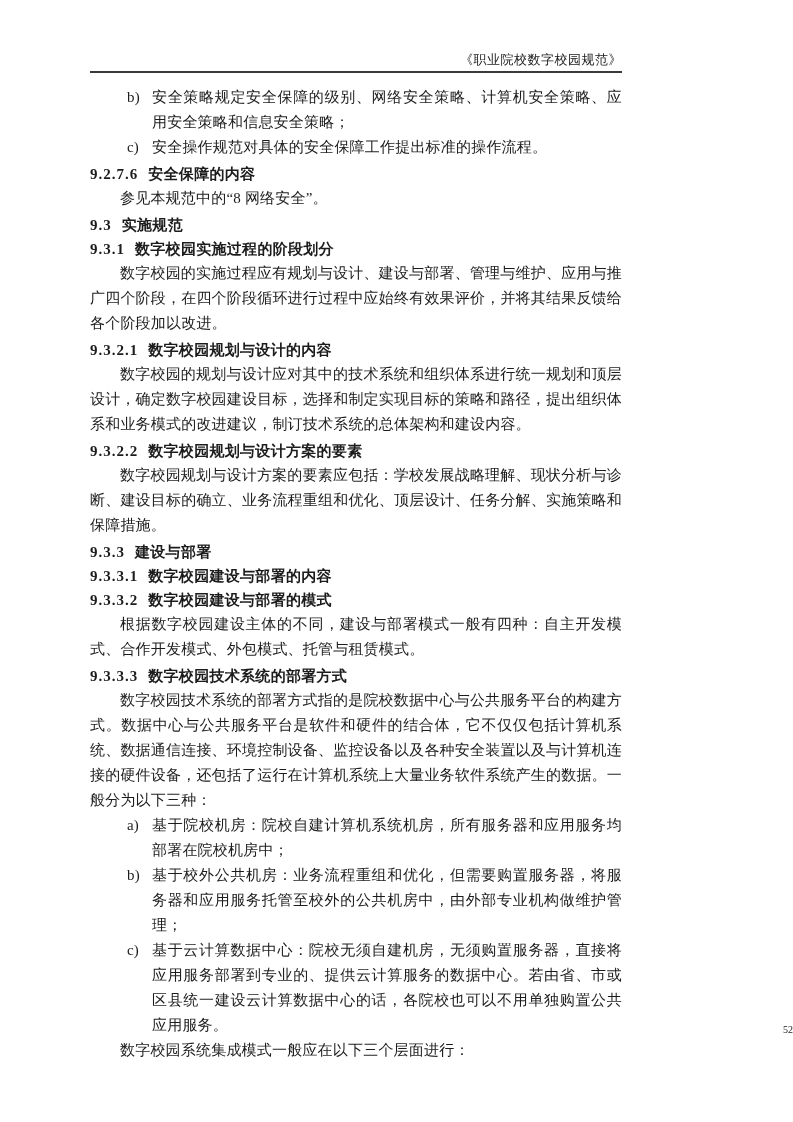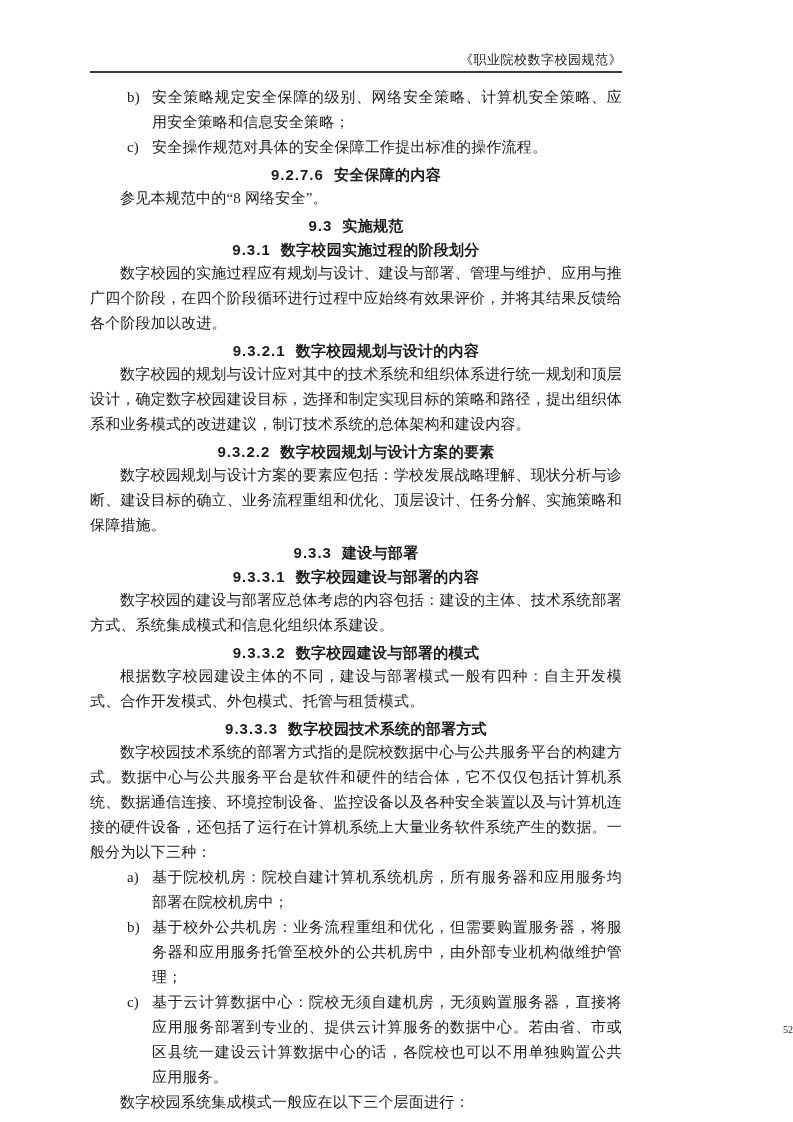--- a/index.html
+++ b/index.html
@@ -35,26 +35,26 @@
   }
   
   .content {
     margin-top: 12px;
     font-size: 15px;
     line-height: 25px;
     text-align: justify;
     letter-spacing: 0.2px;
   }
   .heading {
-    font-family: Liberation Sans, sans-serif;
+    font-family: Liberation Serif, serif;
     font-weight: bold;
     font-size: 15px;
     line-height: 19px;
     margin: 5px 0 2px 0;
-    text-align: center;
+    text-align: left;
     letter-spacing: 0.3px;
   }
   .heading .hnum {
     display: inline-block;
     margin-right: 10px;
     letter-spacing: 1px;
   }
   .para {
     margin: 0;
     text-indent: 2em;
@@ -126,21 +126,20 @@
     </div>
     <p class="para">数字校园规划与设计方案的要素应包括：学校发展战略理解、现状分析与诊断、建设目标的确立、业务流程重组和优化、顶层设计、任务分解、实施策略和保障措施。</p>
 
     <div class="heading">
       <span class="hnum">9.3.3</span><span class="htitle">建设与部署</span>
     </div>
 
     <div class="heading">
       <span class="hnum">9.3.3.1</span><span class="htitle">数字校园建设与部署的内容</span>
     </div>
-    <p class="para">数字校园的建设与部署应总体考虑的内容包括：建设的主体、技术系统部署方式、系统集成模式和信息化组织体系建设。</p>
 
     <div class="heading">
       <span class="hnum">9.3.3.2</span><span class="htitle">数字校园建设与部署的模式</span>
     </div>
     <p class="para">根据数字校园建设主体的不同，建设与部署模式一般有四种：自主开发模式、合作开发模式、外包模式、托管与租赁模式。</p>
 
     <div class="heading">
       <span class="hnum">9.3.3.3</span><span class="htitle">数字校园技术系统的部署方式</span>
     </div>
     <p class="para">数字校园技术系统的部署方式指的是院校数据中心与公共服务平台的构建方式。数据中心与公共服务平台是软件和硬件的结合体，它不仅仅包括计算机系统、数据通信连接、环境控制设备、监控设备以及各种安全装置以及与计算机连接的硬件设备，还包括了运行在计算机系统上大量业务软件系统产生的数据。一般分为以下三种：</p>

